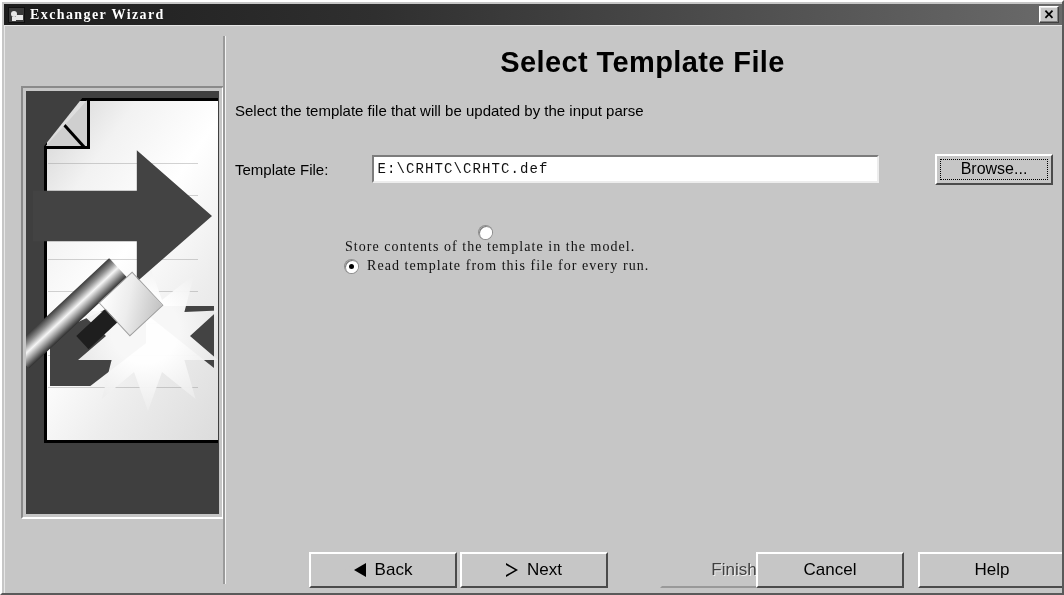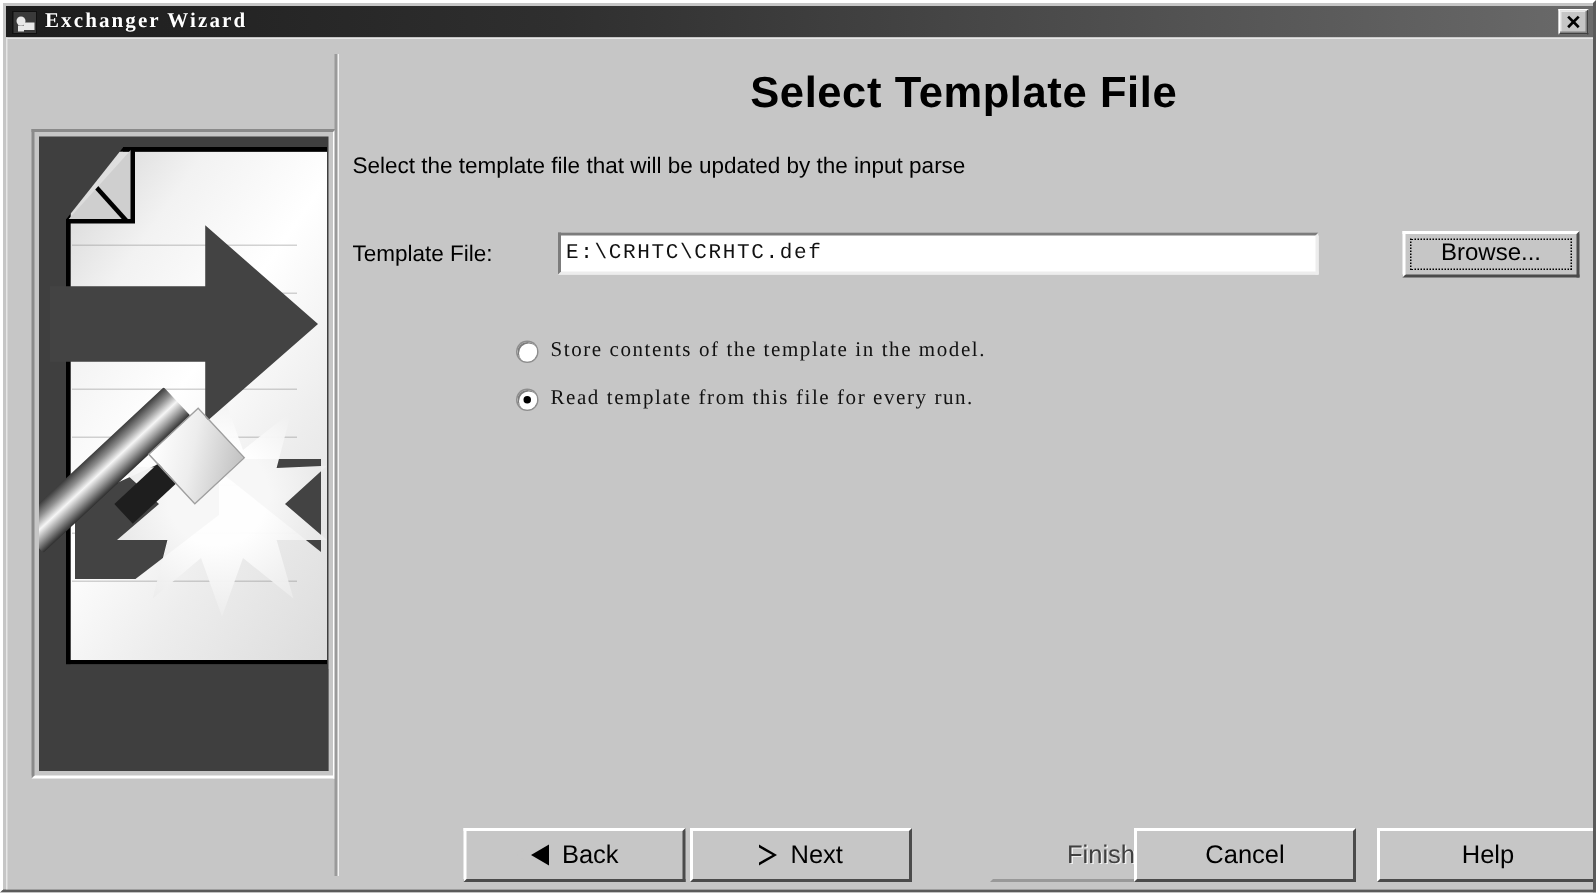--- a/index.html
+++ b/index.html
@@ -369,21 +369,21 @@
     z-index: 1;
   }
 
   
   .radio-row {
     position: absolute;
     display: flex;
     align-items: center;
     left: 340px;
   }
-  .radio-row.r1 { top: 200px; }
+  .radio-row.r1 { top: 200px; flex-direction: column; }
   .radio-row.r2 { top: 232px; }
   .radio-mark {
     width: 13px;
     height: 13px;
     border-radius: 50%;
     background: #ffffff;
     box-shadow: inset 1px 1px 0 #7d7d7d, inset -1px -1px 0 #ffffff, 0 0 0 1px #8e8e8e;
     margin-right: 9px;
     position: relative;
     flex: 0 0 auto;

